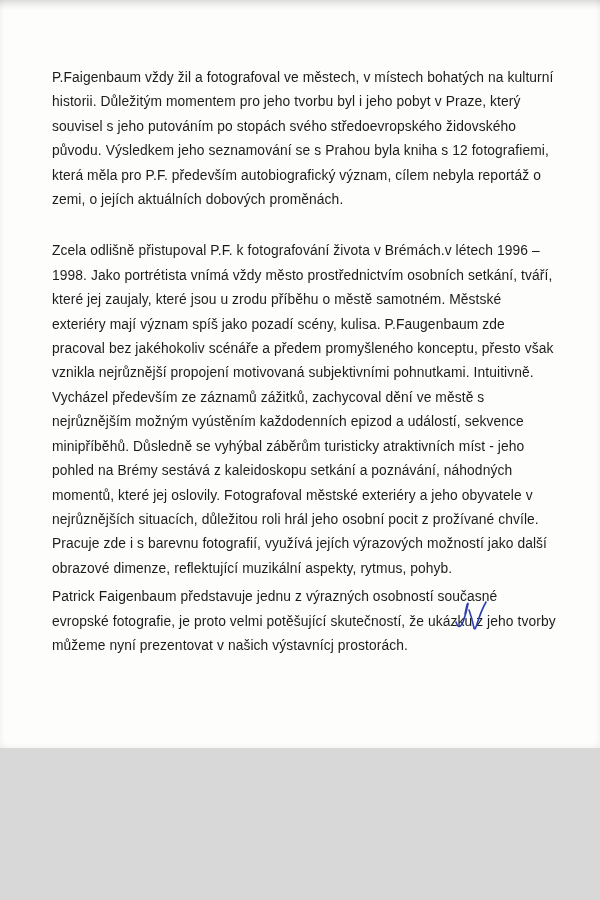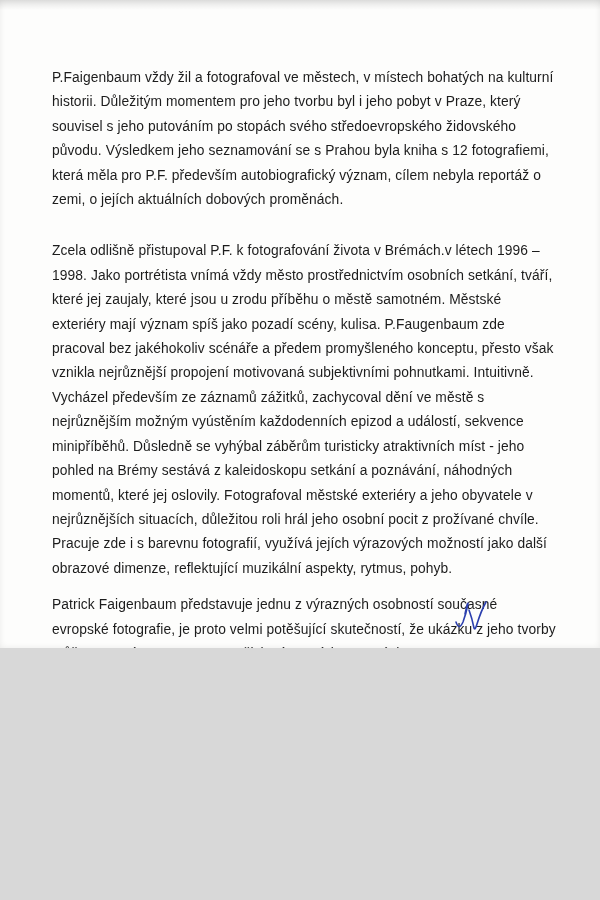--- a/index.html
+++ b/index.html
@@ -3,21 +3,21 @@
 <meta charset="utf-8">
 <style>
   html, body {
     margin: 0;
     padding: 0;
     background: #d8d8d8;
   }
   .page {
     position: relative;
     width: 600px;
-    height: 648px;
+    height: 748px;
     margin: 0 auto;
     background: #fdfdfc;
     overflow: hidden;
     font-family: "Liberation Sans", sans-serif;
     box-shadow: inset 0 0 6px rgba(0,0,0,0.08);
   }
   .text-block {
     position: absolute;
     left: 52px;
     top: 66px;
@@ -27,21 +27,21 @@
     line-height: 24.4px;
     letter-spacing: 0.1px;
   }
   .para {
     margin: 0;
   }
   .para.p1 {
     margin-bottom: 27px;
   }
   .para.p2 {
-    margin-bottom: 12px;
+    margin-bottom: 4px;
   }
   .para.p3 {
     margin-bottom: 0;
   }
   .initials {
     position: absolute;
     left: 452px;
     top: 598px;
     width: 42px;
     height: 40px;

